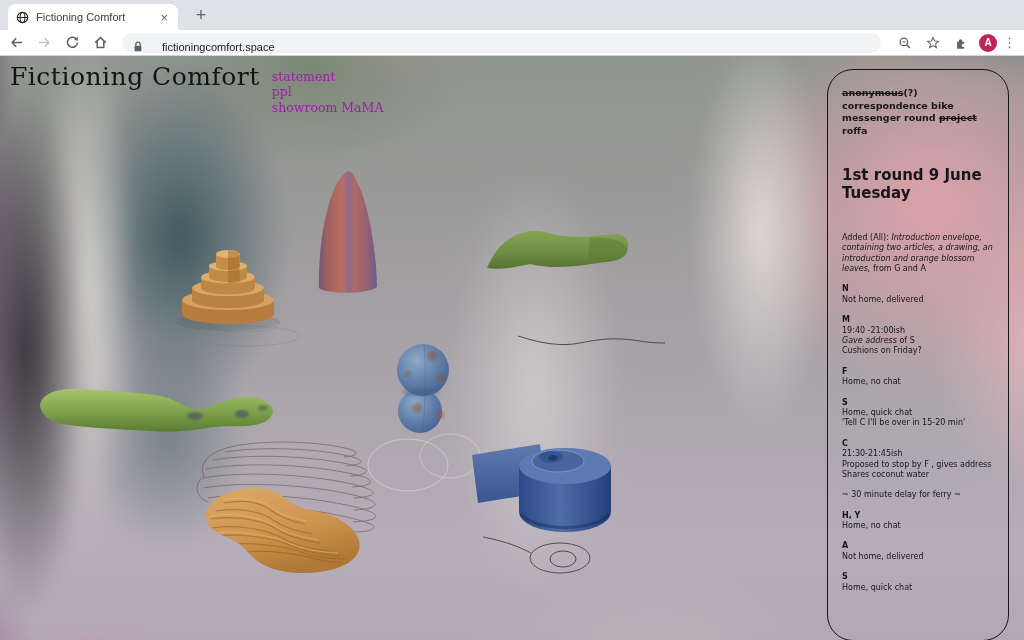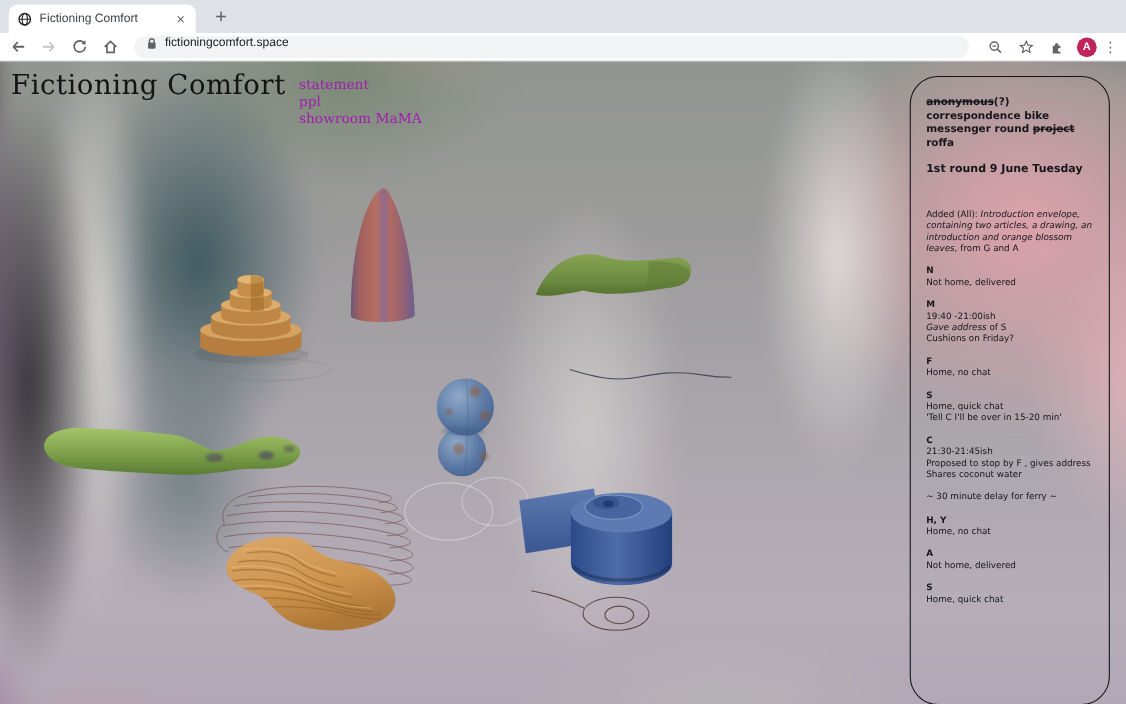--- a/index.html
+++ b/index.html
@@ -16,21 +16,21 @@
   .tab-close { font-size:13px; color:#5f6368; cursor:default; padding:0 2px; }
   .newtab { position:absolute; left:188px; top:2px; width:26px; height:26px; display:flex;
             align-items:center; justify-content:center; font-size:18px; color:#5f6368; }
 
   
   .toolbar { position:absolute; top:30px; left:0; right:0; height:26px; background:#fff;
              display:flex; align-items:center; border-bottom:1px solid #d2d4d7; }
   .tb-icon { width:24px; height:24px; display:flex; align-items:center; justify-content:center;
              margin-left:4px; flex:0 0 auto; }
   .urlbar { height:20px; background:#f1f3f4; border-radius:10px; margin-left:10px;
-            display:flex; align-items:flex-start; padding:0 10px; width:790px; }
+            display:flex; align-items:flex-end; padding:0 10px; width:790px;gap:12px; }
   .url-text { font-size:11px; color:#202124; margin-left:6px; }
   .tb-right { display:flex; align-items:center; margin-left:8px; }
   .avatar { width:18px; height:18px; border-radius:50%; color:#fff; font-size:10px;
             font-weight:bold; display:flex; align-items:center; justify-content:center;
             margin-left:6px; }
   .menu-dots { font-size:13px; color:#5f6368; margin:0 8px 0 6px; }
 
   
   .page { position:absolute; top:56px; left:0; width:1024px; height:584px; overflow:hidden; }
   .bg { position:absolute; inset:-20px; filter:blur(7px); transform:scale(1.04);
@@ -62,21 +62,21 @@
   .site-nav { list-style:none; margin:7px 0 0 12px; font-family:"DejaVu Serif", serif;
               font-size:12.5px; color:#a21caf; line-height:1.22; }
   .site-nav li { cursor:pointer; white-space:nowrap; }
 
   
   .panel { position:absolute; left:827px; top:13px; width:182px; height:572px; z-index:3;
            border:1.5px solid #15151a; border-radius:26px; padding:17px 14px 0 14px;
            overflow:hidden; font-family:"DejaVu Sans", sans-serif; color:#15151a; }
   .panel-title { font-size:9.5px; font-weight:bold; line-height:1.34; }
   .strike { text-decoration:line-through; }
-  .panel-subtitle { font-size:10px; font-weight:bold; margin:10px 0 31px 0; }
+  .panel-subtitle { font-size:15px; font-weight:bold; margin:28px 0 31px 0; }
   .entry { margin-bottom:10px; font-size:8px; line-height:1.3; }
   .ename { font-weight:bold; }
   .it { font-style:italic;text-align:right; }
   .bd { font-weight:bold; }
 </style>
 </head>
 <body>
 
 <div class="browser">
 

